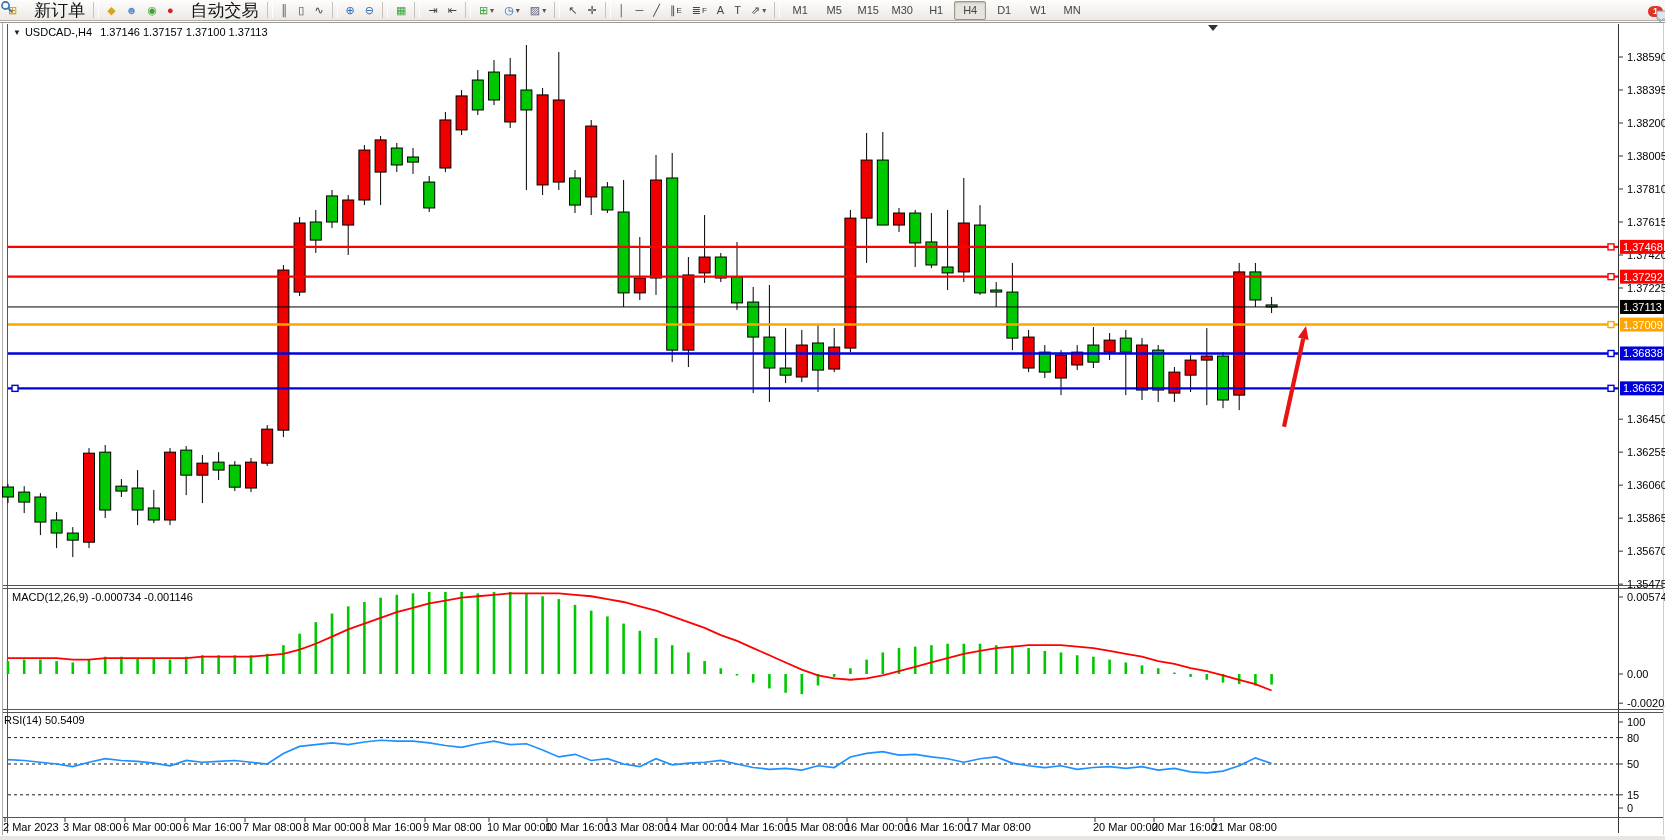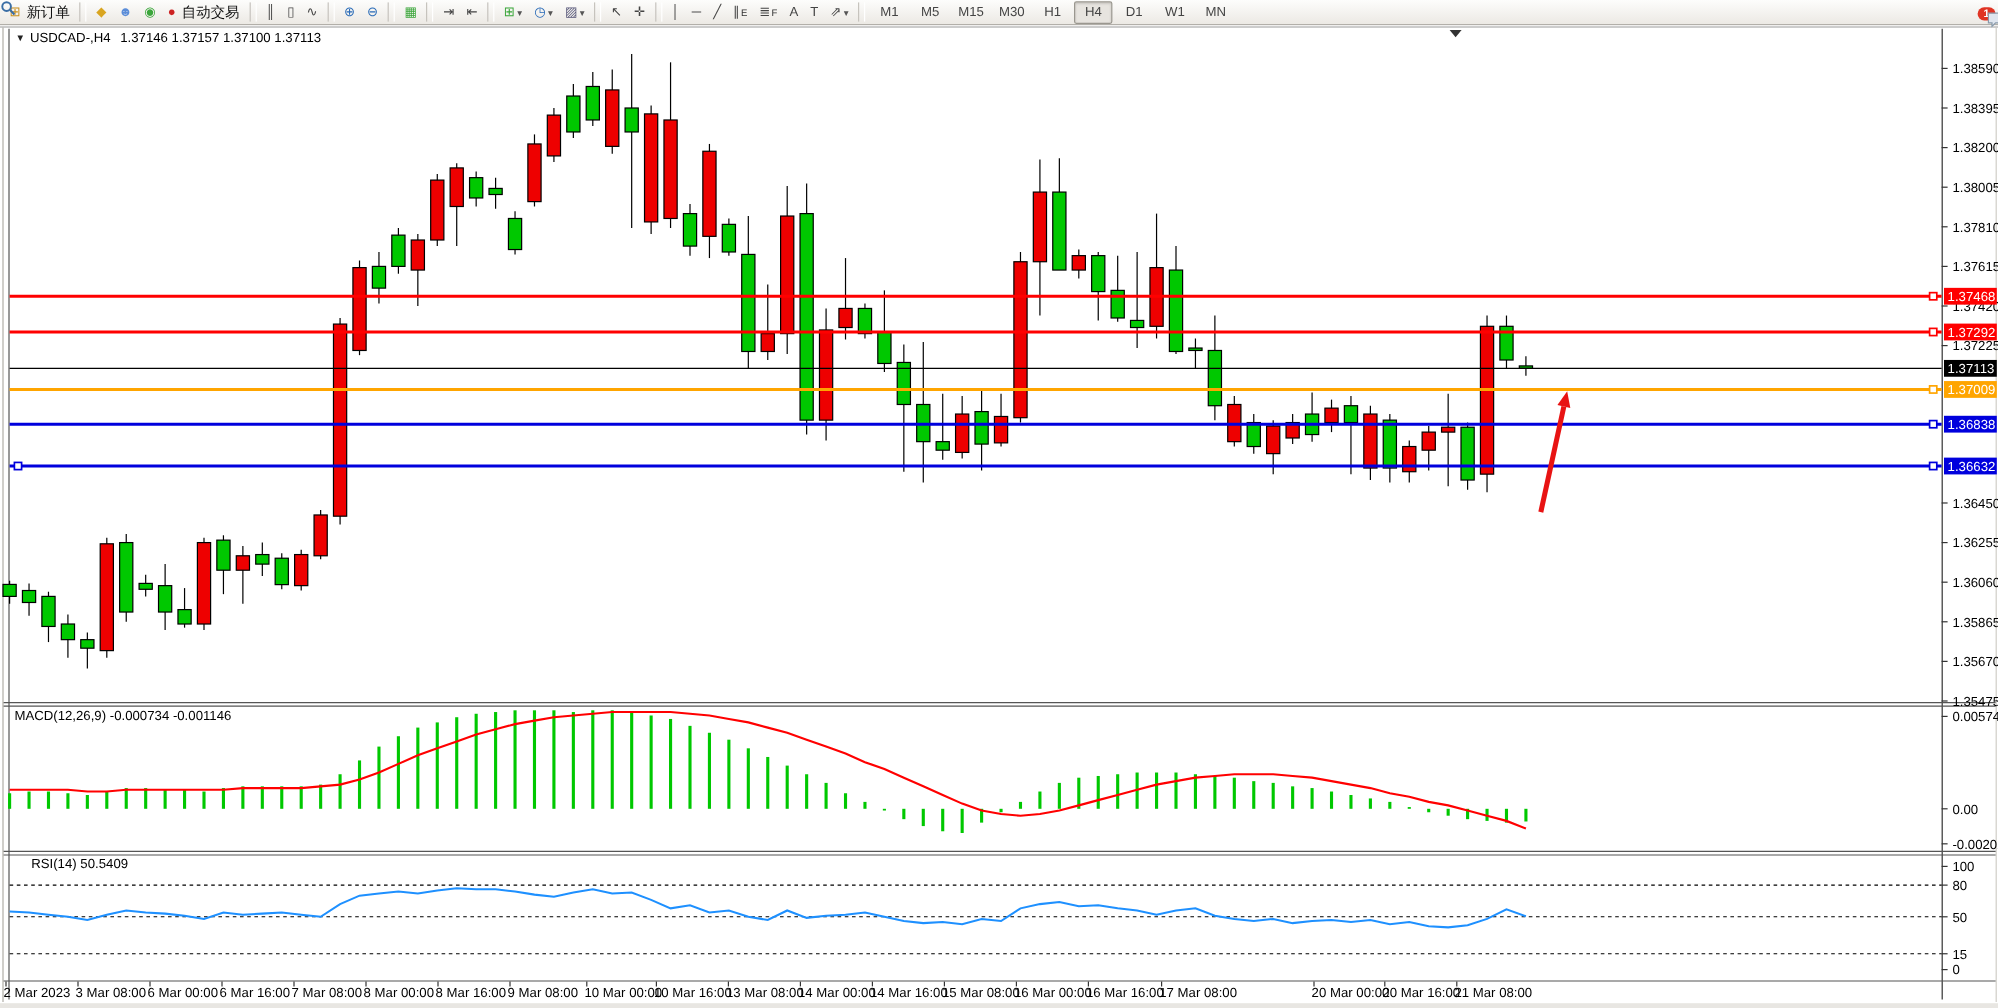--- a/index.html
+++ b/index.html
@@ -7,36 +7,36 @@
        background:#fff;font-family:"Liberation Sans",sans-serif;}
   
   .toolbar{position:absolute;top:0;left:0;width:1665px;height:21px;z-index:5;
      background:linear-gradient(#fdfdfc,#ece9e4);border-bottom:1px solid #b2afa9;
      display:flex;align-items:center;padding:0 3px;box-sizing:border-box;}
   .tb-btn{height:17px;display:inline-flex;align-items:center;justify-content:center;
      font-size:11px;line-height:17px;padding:0 3px;margin:0 1px;color:#444;border:1px solid transparent;
      border-radius:2px;white-space:nowrap;cursor:default;}
   .tb-btn .glyph{font-size:11px;}
   .tb-btn .sub{font-size:8px;margin-left:1px;color:#333;}
-  .tb-btn .lbl{font-size:12px;color:#111;margin-left:5px;text-align:right;}
+  .tb-btn .lbl{font-size:17px;color:#111;margin-left:17px;text-align:right;}
   .tb-btn .caret{font-size:8px;color:#555;margin-left:2px;}
   .tb-sep{width:4px;height:16px;border-left:1px solid #c6c3bd;border-right:1px solid #fff;margin:0 3px;}
   .tf{min-width:24px;}
   .tf.active{background:#e7e4df;border:1px solid #9a978f;box-shadow:inset 0 1px 2px rgba(0,0,0,.18);}
   .tb-right{margin-left:auto;display:flex;align-items:center;gap:8px;padding-right:6px;}
   .chat-wrap{position:relative;}
   .badge{position:absolute;top:-4px;right:-7px;background:#e03424;color:#fff;border-radius:8px;
      font-size:9px;min-width:11px;height:11px;line-height:11px;text-align:center;padding:0 2px;font-weight:bold;}
   
   .overlay{position:absolute;z-index:4;font-size:11px;color:#000;white-space:nowrap;}
   #chart-title{left:13px;top:26px;text-align:right;}
   #chart-title .tri{font-size:8px;margin-right:4px;vertical-align:1px;color:#222;}
   #chart-title .ohlc{margin-left:8px;}
   #macd-label{left:12px;top:591px;}
-  #rsi-label{left:26px;top:714px;}
+  #rsi-label{left:4px;top:714px;}
   svg{position:absolute;top:0;left:0;z-index:1;}
 </style>
 </head>
 <body>
 
 <div class="toolbar" id="toolbar">
     <span class="tb-btn">
       <span class="glyph" style="color: rgb(200, 144, 32);">⊞</span>
       <span class="lbl">新订单</span>
     </span>

